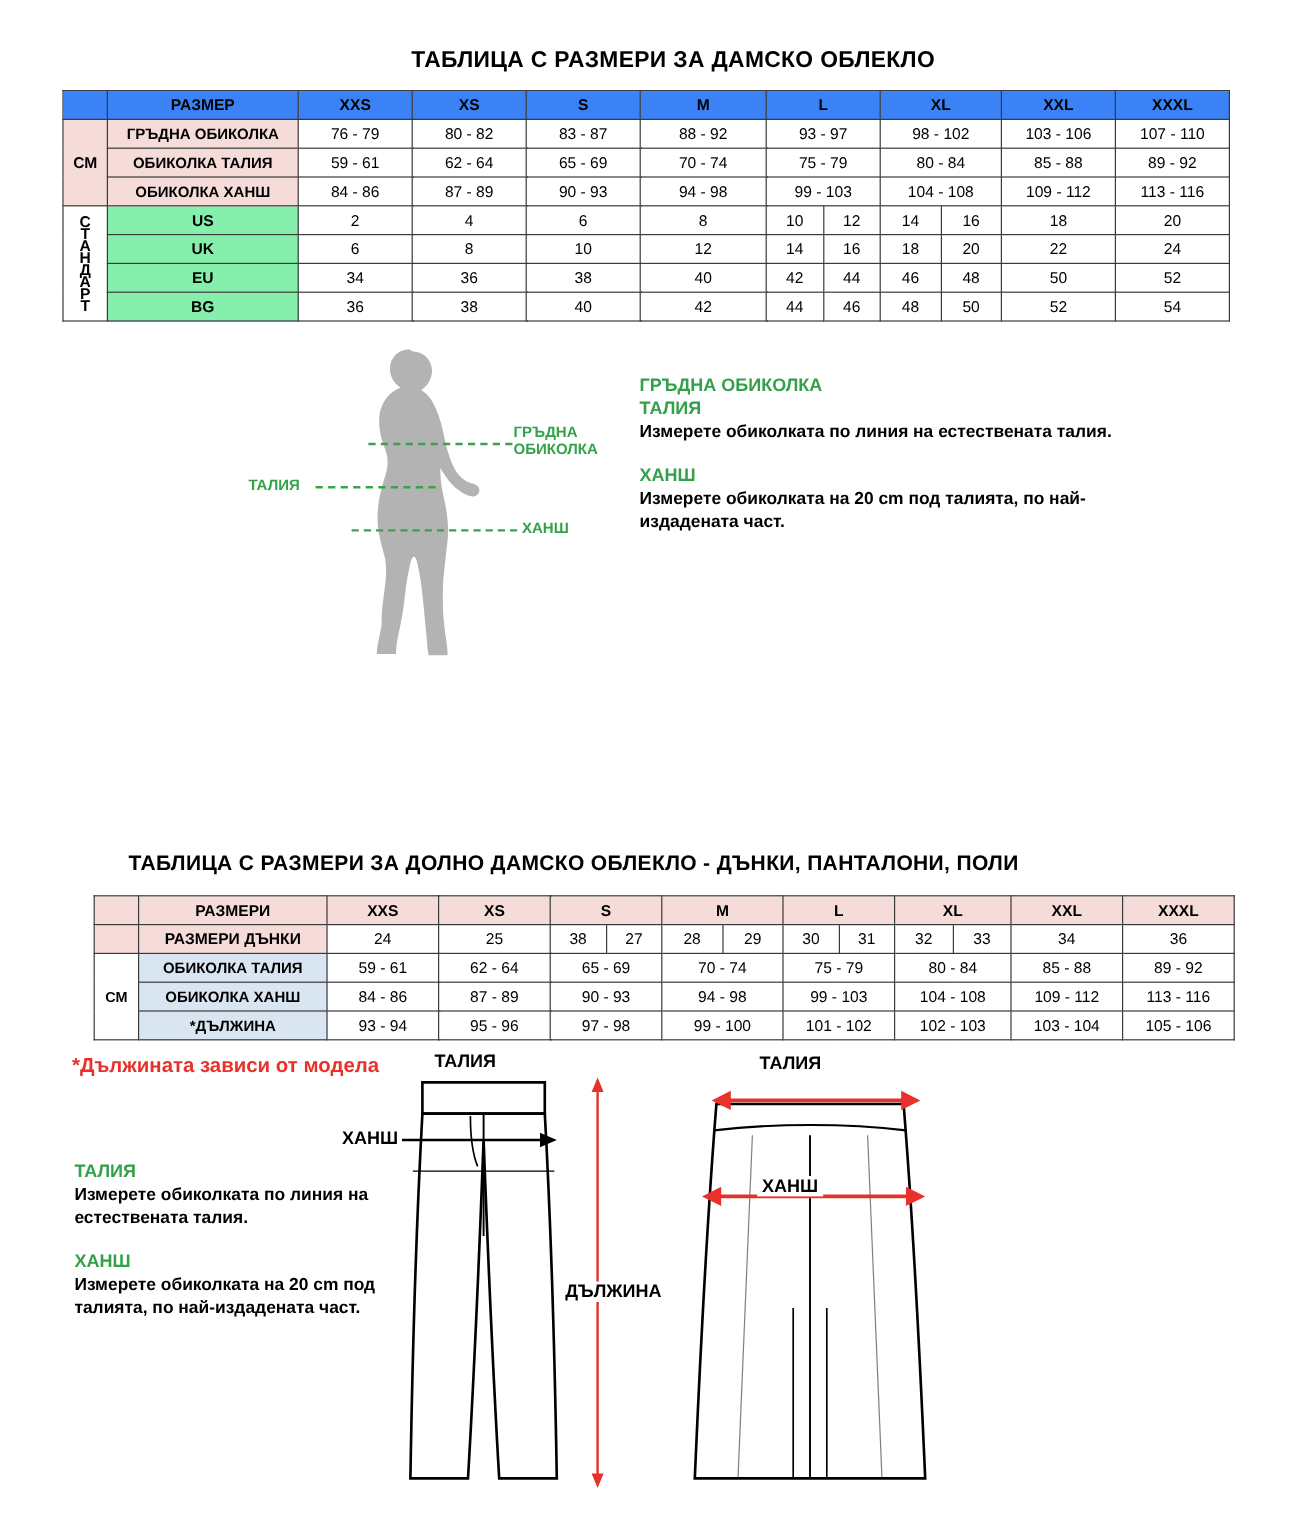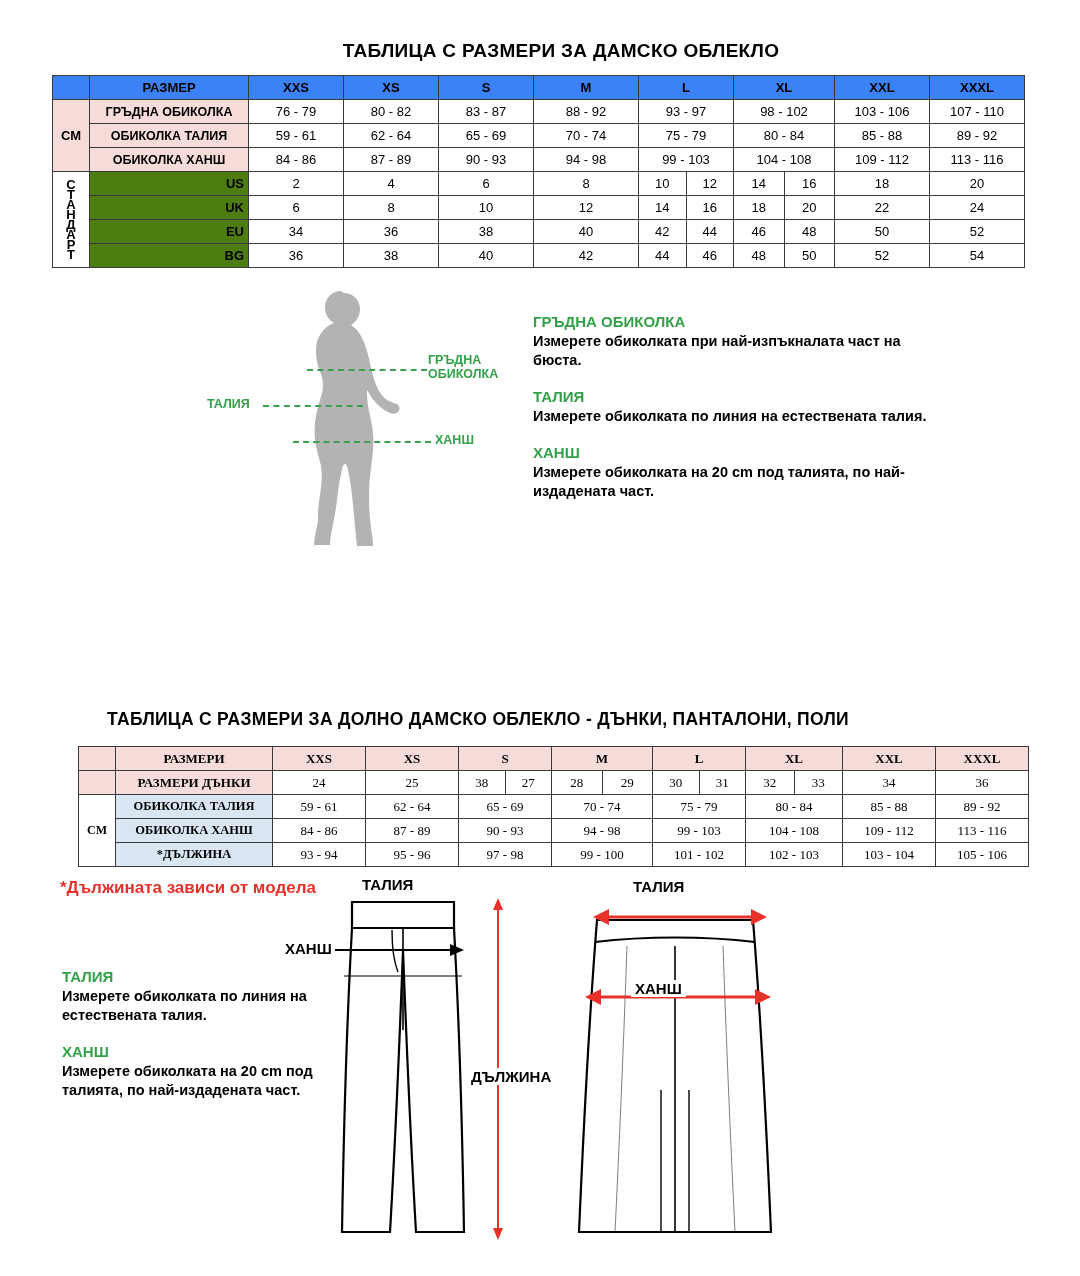--- a/index.html
+++ b/index.html
@@ -12,33 +12,33 @@
   #title-bottom{position:absolute;left:0;top:709px;width:956px;font-size:17.5px;}
 
   
   #table-top{position:absolute;left:52px;top:75px;border-collapse:collapse;}
   #table-top td,#table-top th{
     border:1px solid #3a3a3a;font-size:13px;text-align:center;
     height:23px;padding:0 4px;font-weight:bold;
   }
   #table-top .hdr{background:#3b82f6;}
   #table-top .rowlabel{background:#f6dcd8;text-align:center;font-size:12.5px;}
-  #table-top .std{background:#4d7c0f;text-align:right;}
+  #table-top .std{background:#86efac;}
   #table-top .val{background:#ffffff;font-weight:normal;font-size:13px;}
   .vert-cm{
     background:#f6dcd8;font-size:12px;font-weight:bold;width:28px;
   }
   .vert-std{
     background:#ffffff;width:28px;font-size:9px;font-weight:bold;line-height:10px;
     letter-spacing:0;padding:0;
   }
   .vert-std span{display:block;}
 
   
-  #table-bottom{position:absolute;left:78px;top:746px;border-collapse:collapse;font-family:Liberation Serif, serif;}
+  #table-bottom{position:absolute;left:78px;top:746px;border-collapse:collapse;}
   #table-bottom td{
     border:1px solid #3a3a3a;font-size:13px;text-align:center;height:23px;padding:0 4px;font-weight:bold;
   }
   #table-bottom .hdr{background:#f6dcd8;}
   #table-bottom .rowlabel{background:#d9e6f2;text-align:center;font-size:12.5px;}
   #table-bottom .val{background:#ffffff;font-weight:normal;}
   #table-bottom .cmcell{background:#ffffff;width:28px;font-size:12px;}
 
   
   .greenhead{color:#33a14a;font-weight:bold;font-size:15px;margin:0 0 2px 0;}
@@ -197,21 +197,20 @@
   <div class="figlabel" style="left:-38px;top:114px;">
     <span>ТАЛИЯ</span>
   </div>
   <div class="figlabel" style="left:190px;top:150px;">
     <span>ХАНШ</span>
   </div>
 </div>
 
 <div id="desc-top">
   <p class="greenhead">ГРЪДНА ОБИКОЛКА</p>
-  <p class="bodytext">Измерете обиколката при най-изпъкналата част на бюста.</p>
   <p class="greenhead">ТАЛИЯ</p>
   <p class="bodytext">Измерете обиколката по линия на естествената талия.</p>
   <p class="greenhead">ХАНШ</p>
   <p class="bodytext">Измерете обиколката на 20 cm под талията, по най-издадената част.</p>
 </div>
 
 <div class="title" id="title-bottom">ТАБЛИЦА С РАЗМЕРИ ЗА ДОЛНО ДАМСКО ОБЛЕКЛО - ДЪНКИ, ПАНТАЛОНИ, ПОЛИ</div>
 
 <table id="table-bottom">
   <tbody>

